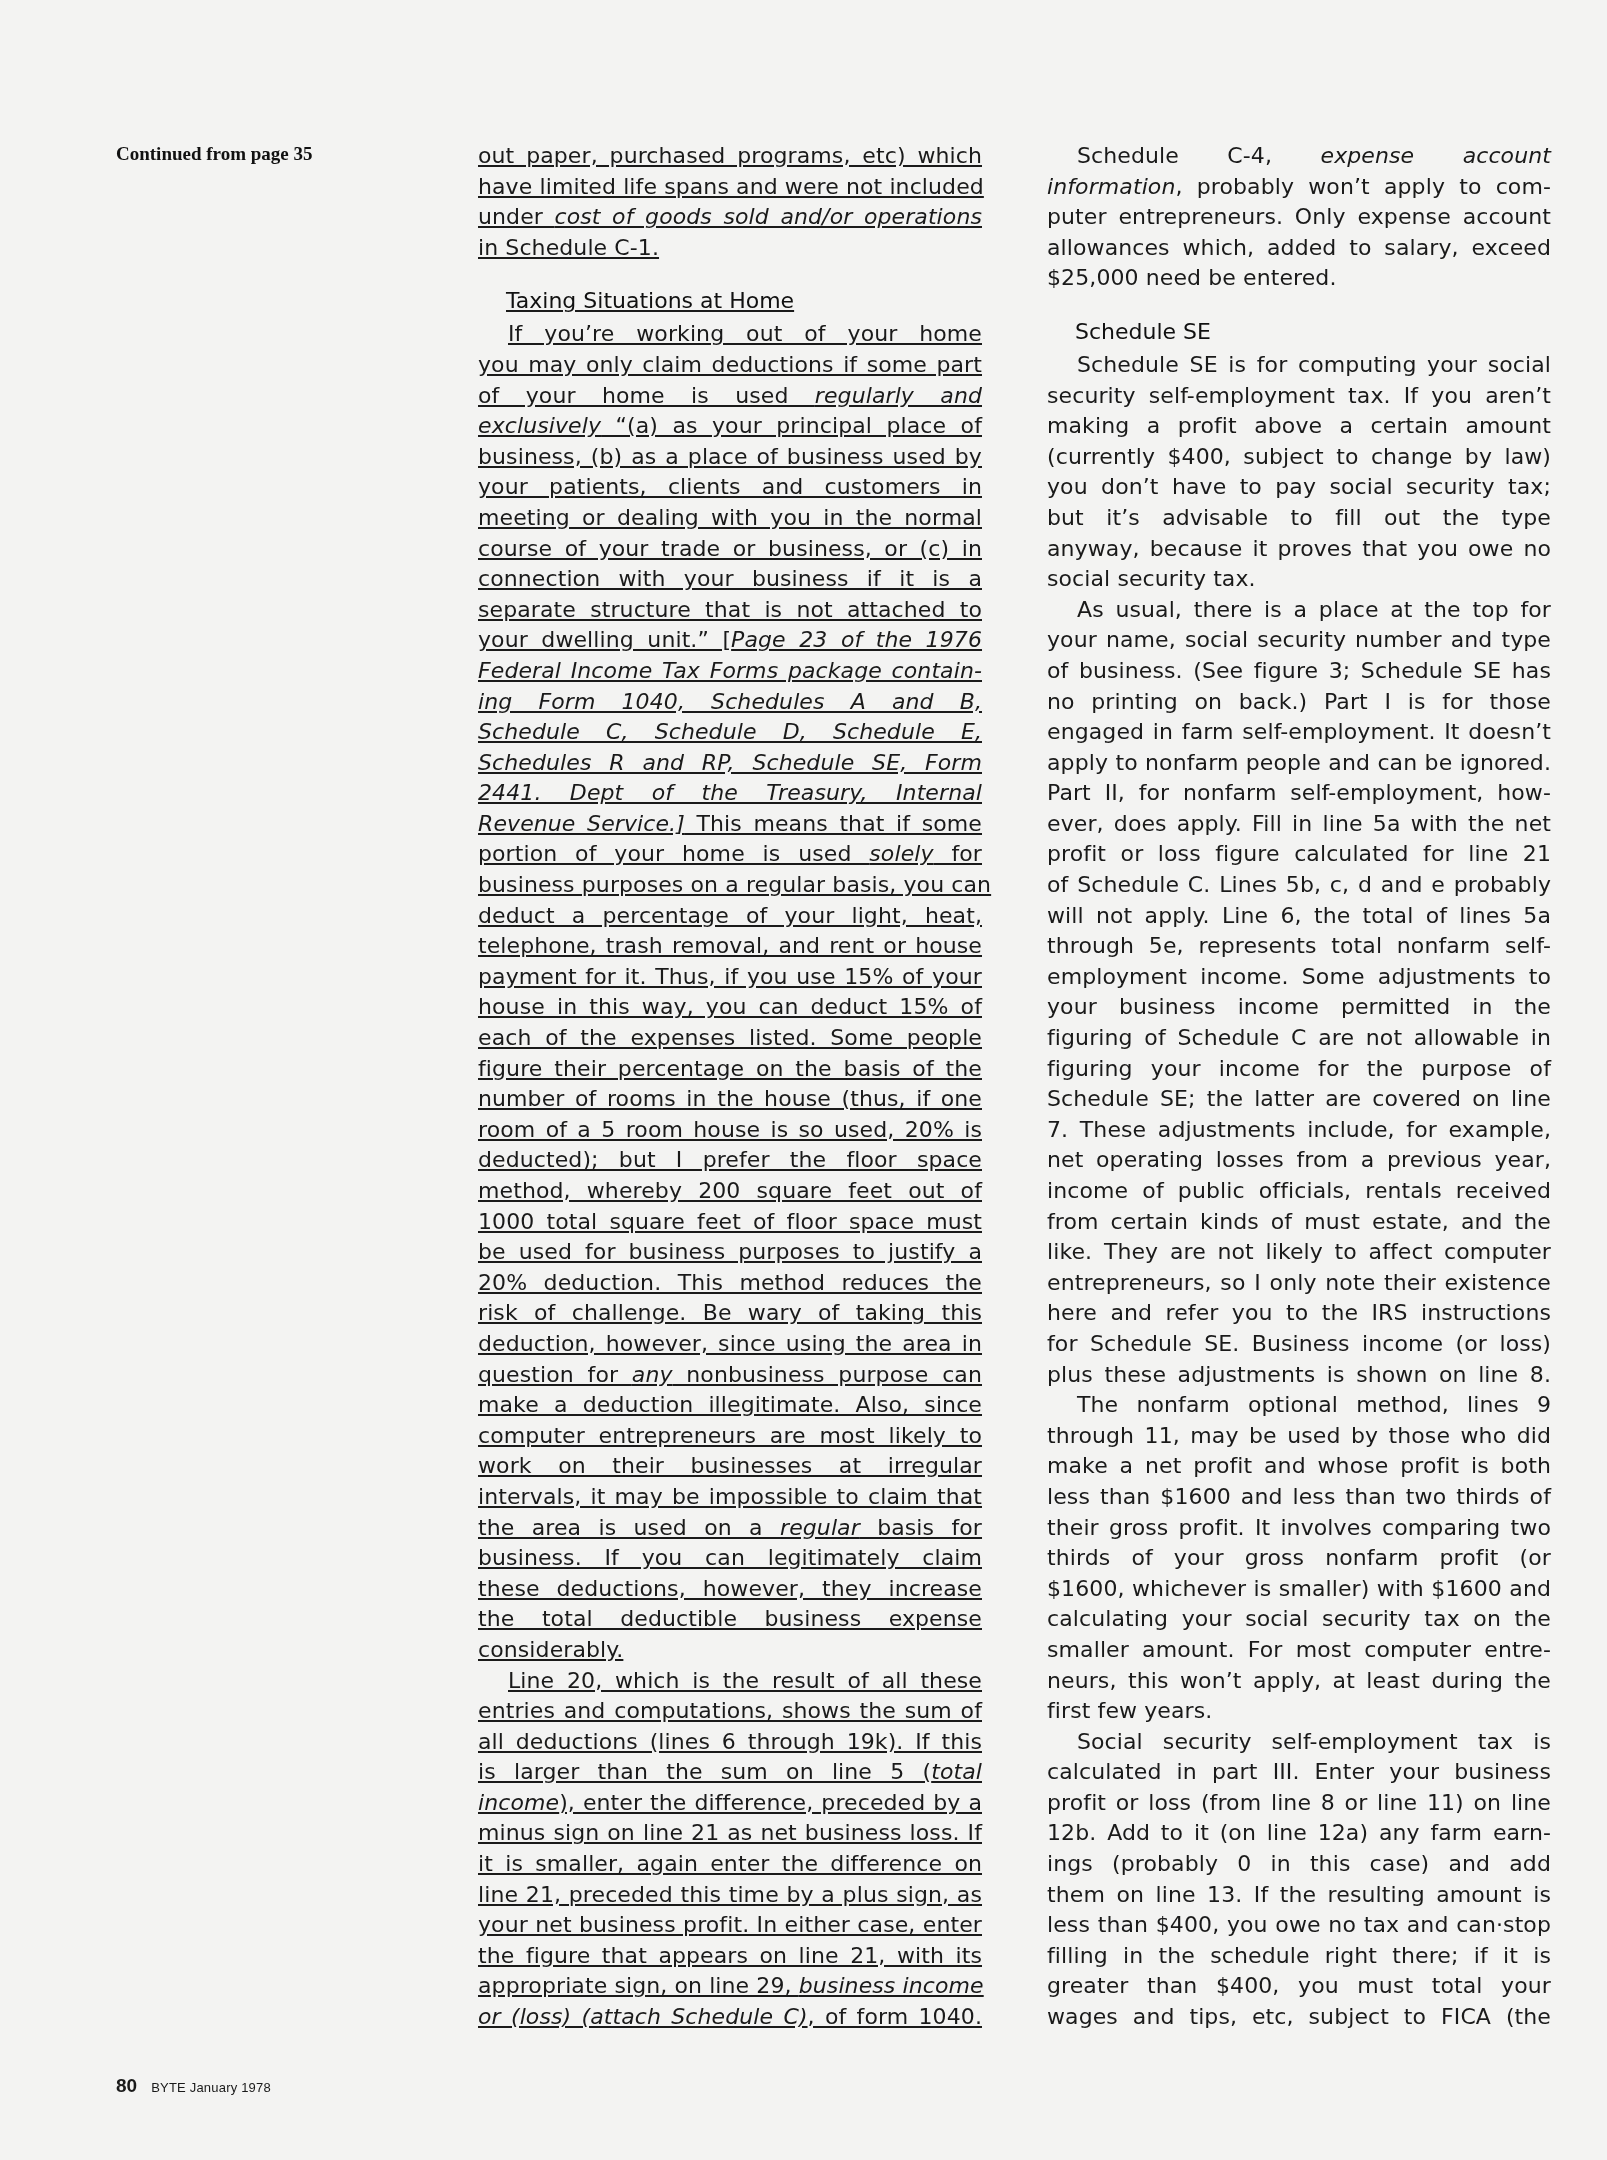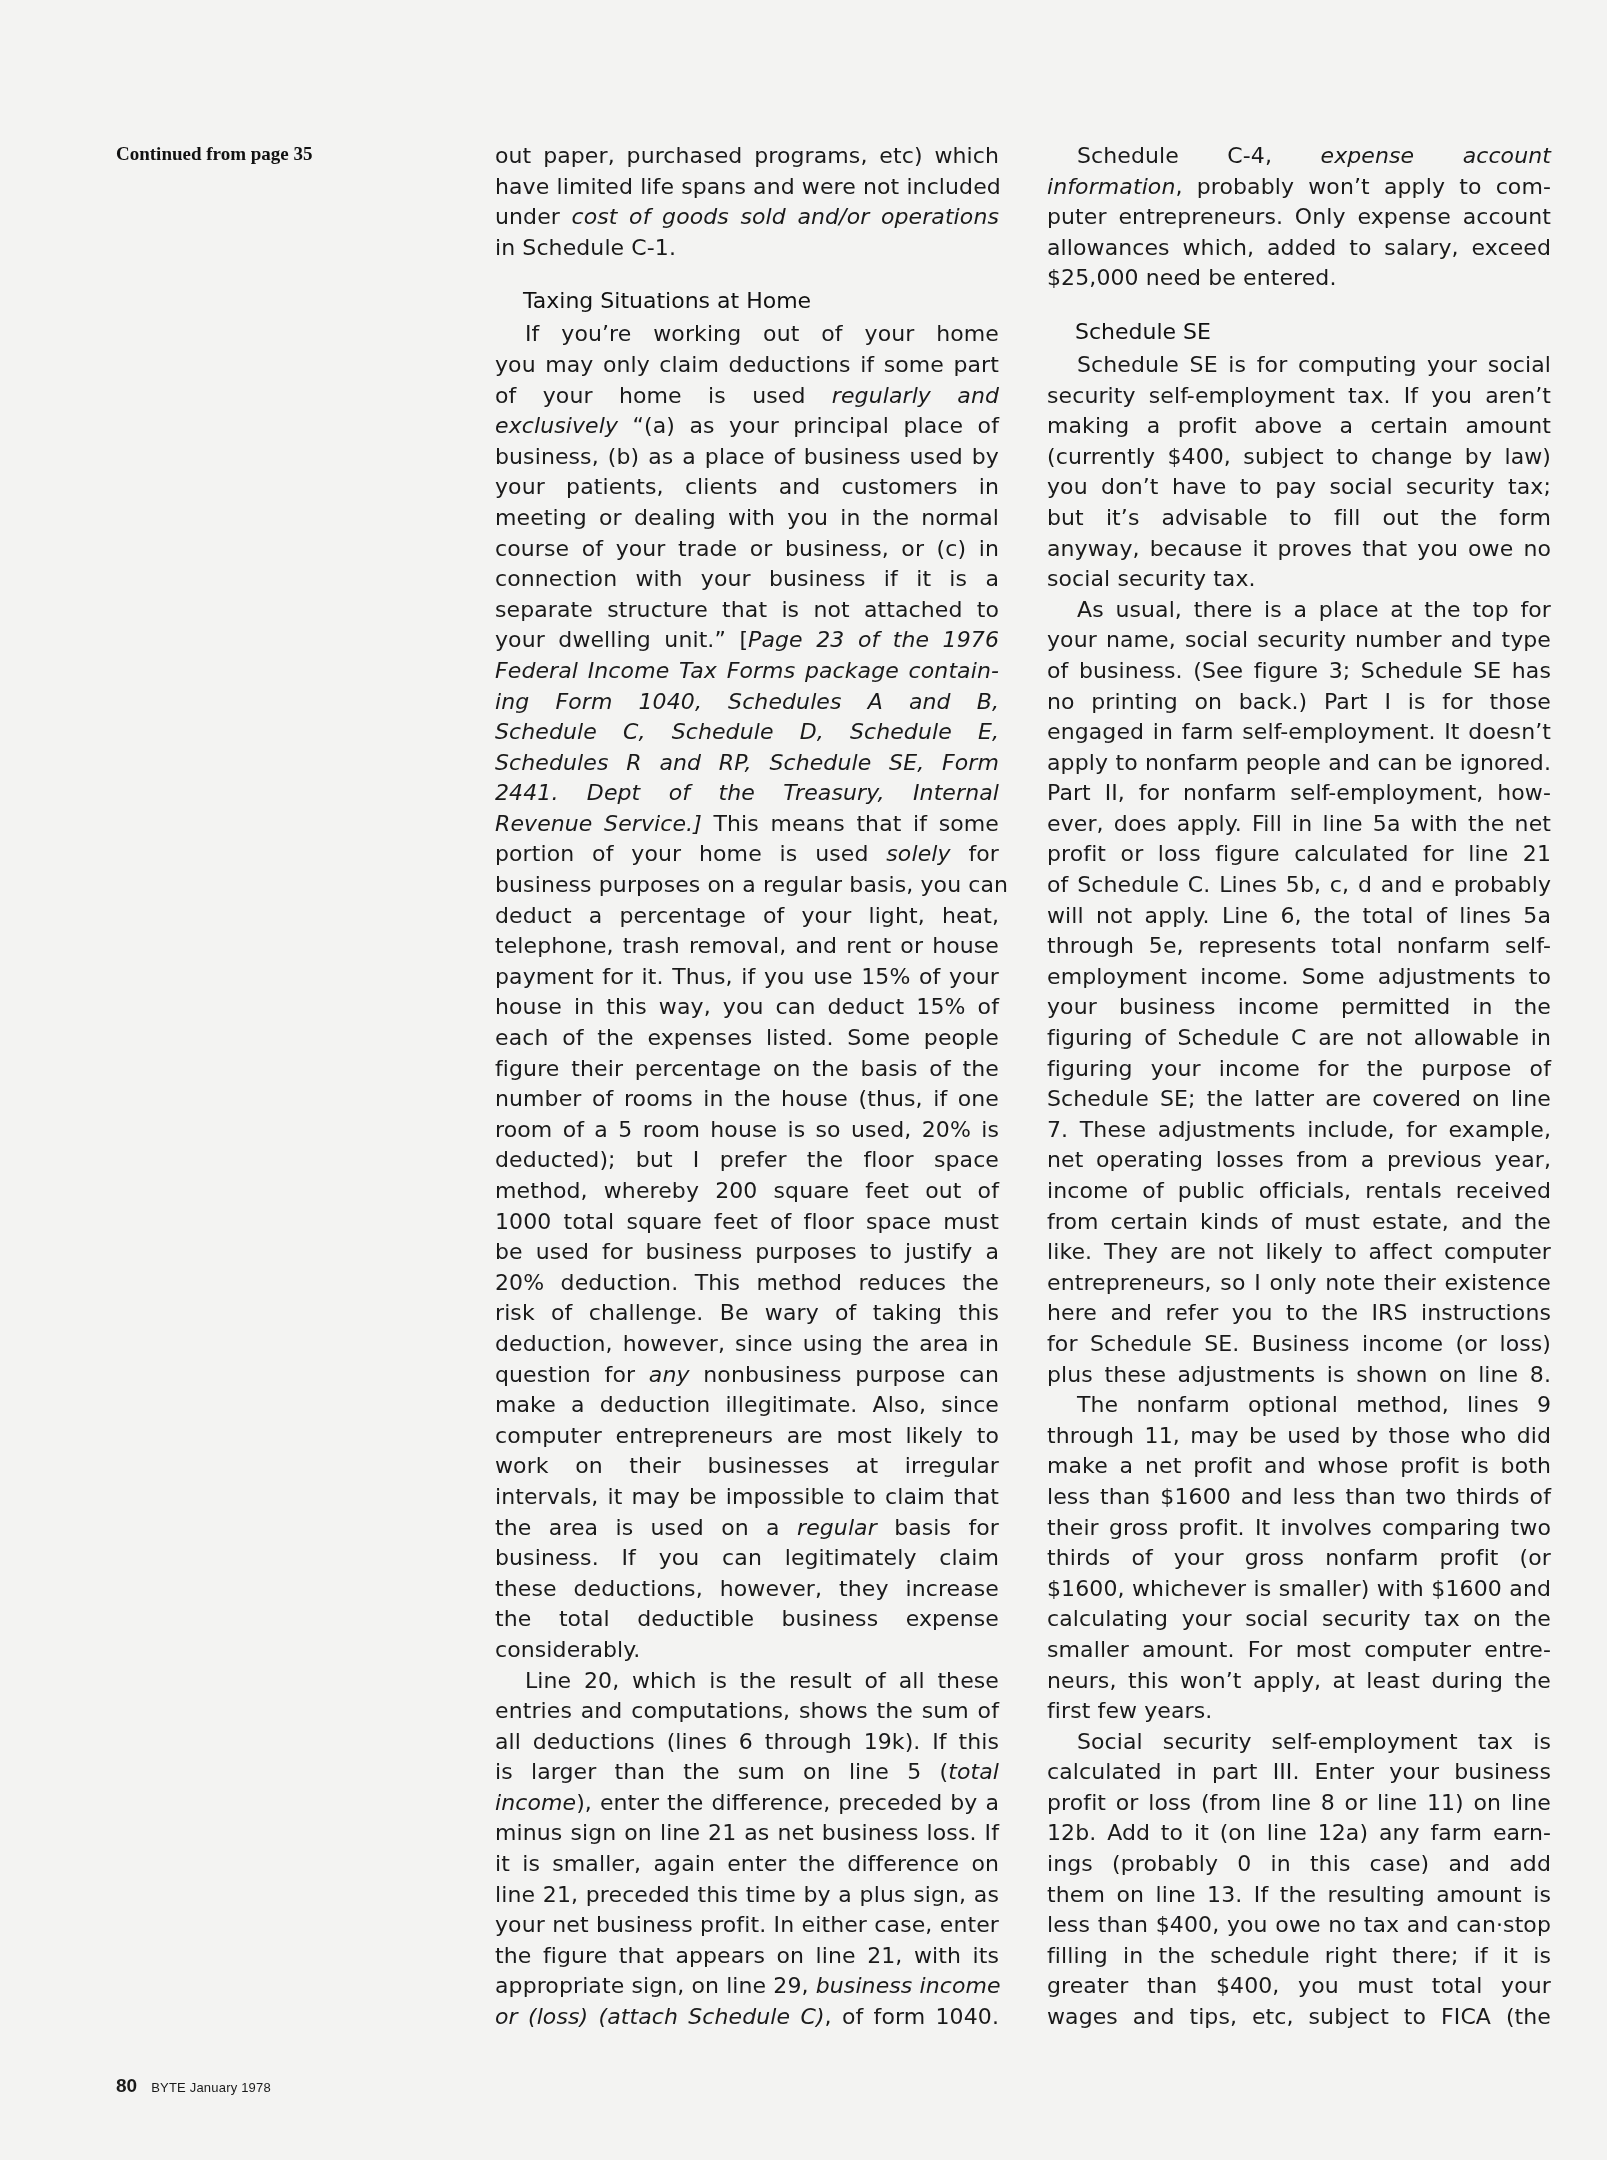--- a/index.html
+++ b/index.html
@@ -6,21 +6,21 @@
   body {
     width: 1607px; height: 2160px; background: #f3f3f2; position: relative; overflow: hidden;
     color: #1a1a1a;
     font-family: "DejaVu Sans", sans-serif;
   }
   .cont-label {
     position: absolute; left: 116px; top: 143px;
     font-family: Liberation Serif, serif; font-weight: bold; font-size: 19px; color: #111;
   }
   .col { position: absolute; top: 141px; }
-  .col.mid { left: 495px; width: 504px; }
+  .col.mid { left: 478px; width: 504px; text-decoration: underline; }
   .col.right { left: 1047px; width: 504px; }
   .ln {
     display: block; height: 30.6px; line-height: 30.6px; font-size: 22px;
     white-space: nowrap; overflow: visible; letter-spacing: 0.1px;
     text-align: justify; text-align-last: justify; word-spacing: 0;
   }
   .ln.last { text-align: center; text-align-last: left; }
   .ln.indent { padding-left: 30px; }
   .ln i { font-style: italic; }
   .gap { display: block; height: 20px; }
@@ -106,21 +106,21 @@
     <span class="ln">puter entrepreneurs. Only expense account</span>
     <span class="ln">allowances which, added to salary, exceed</span>
     <span class="ln last">$25,000 need be entered.</span>
     <span class="gap"></span>
     <span class="heading">Schedule SE</span>
     <span class="ln indent">Schedule SE is for computing your social</span>
     <span class="ln">security self-employment tax. If you aren’t</span>
     <span class="ln">making a profit above a certain amount</span>
     <span class="ln">(currently $400, subject to change by law)</span>
     <span class="ln">you don’t have to pay social security tax;</span>
-    <span class="ln">but it’s advisable to fill out the form</span>
+    <span class="ln">but it’s advisable to fill out the type</span>
     <span class="ln">anyway, because it proves that you owe no</span>
     <span class="ln last">social security tax.</span>
     <span class="ln indent">As usual, there is a place at the top for</span>
     <span class="ln">your name, social security number and type</span>
     <span class="ln">of business. (See figure 3; Schedule SE has</span>
     <span class="ln">no printing on back.) Part I is for those</span>
     <span class="ln">engaged in farm self-employment. It doesn’t</span>
     <span class="ln">apply to nonfarm people and can be ignored.</span>
     <span class="ln">Part II, for nonfarm self-employment, how-</span>
     <span class="ln">ever, does apply. Fill in line 5a with the net</span>

